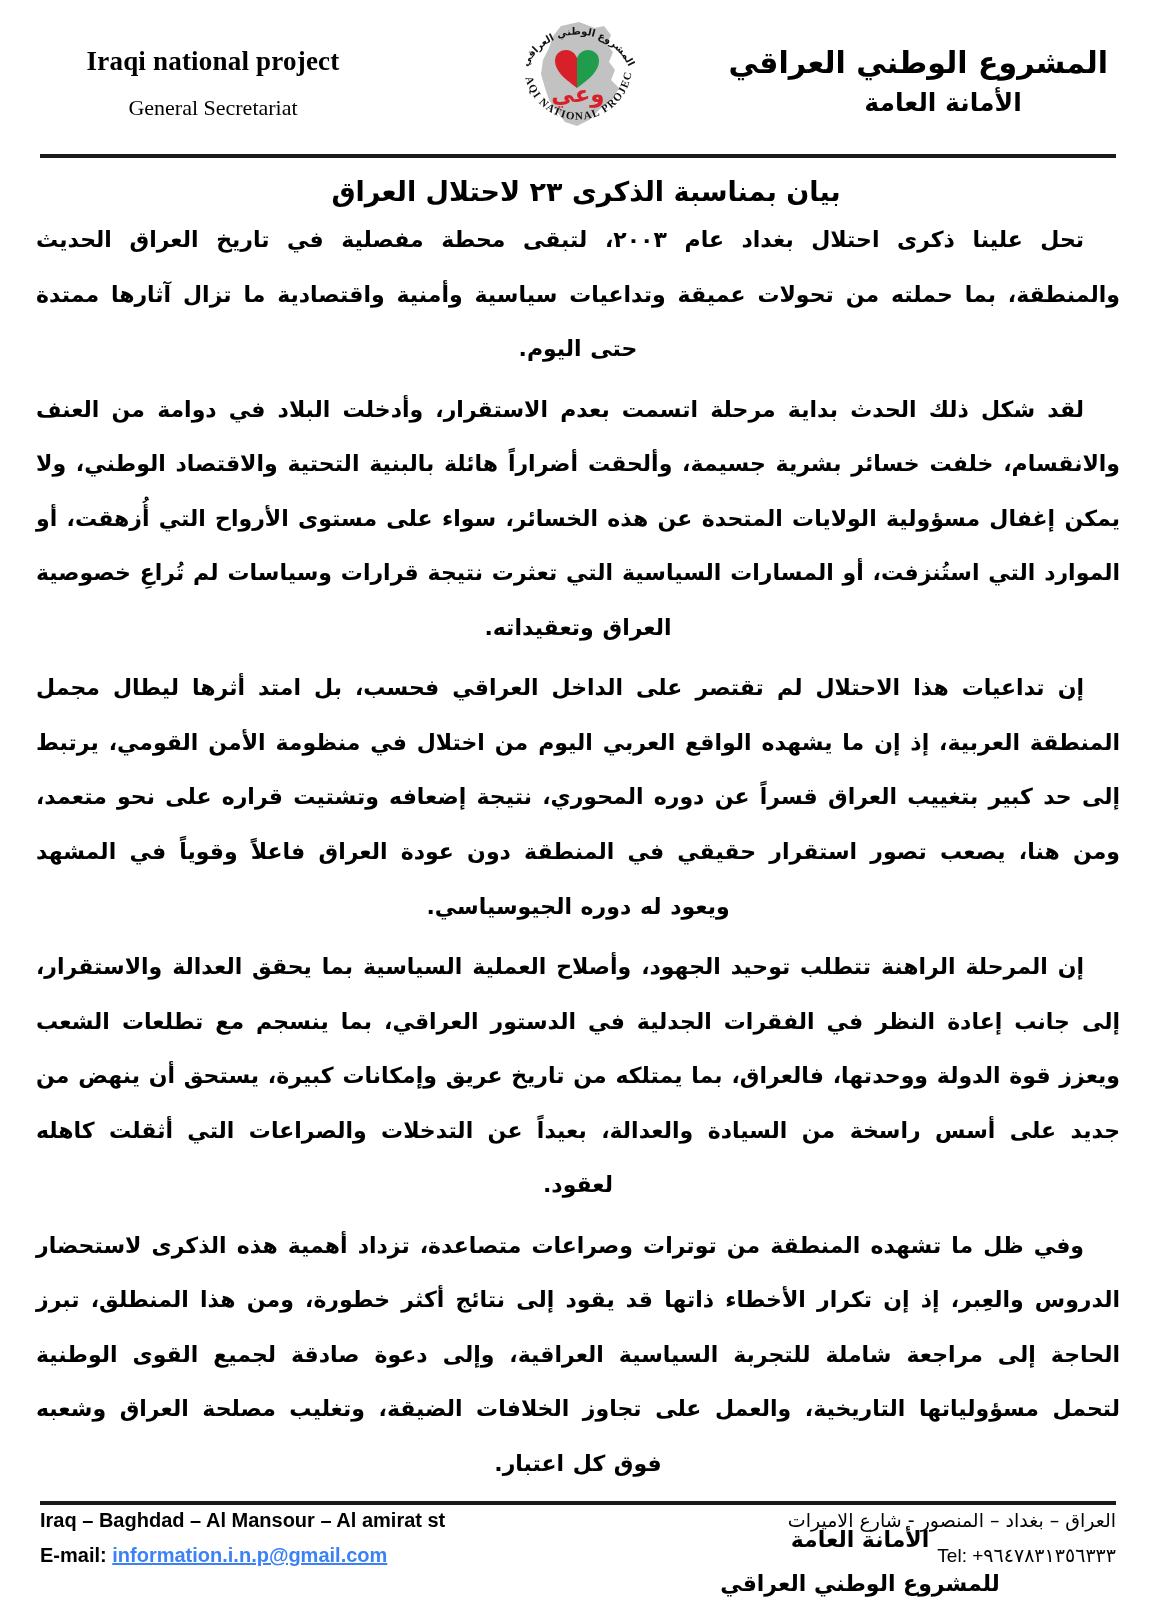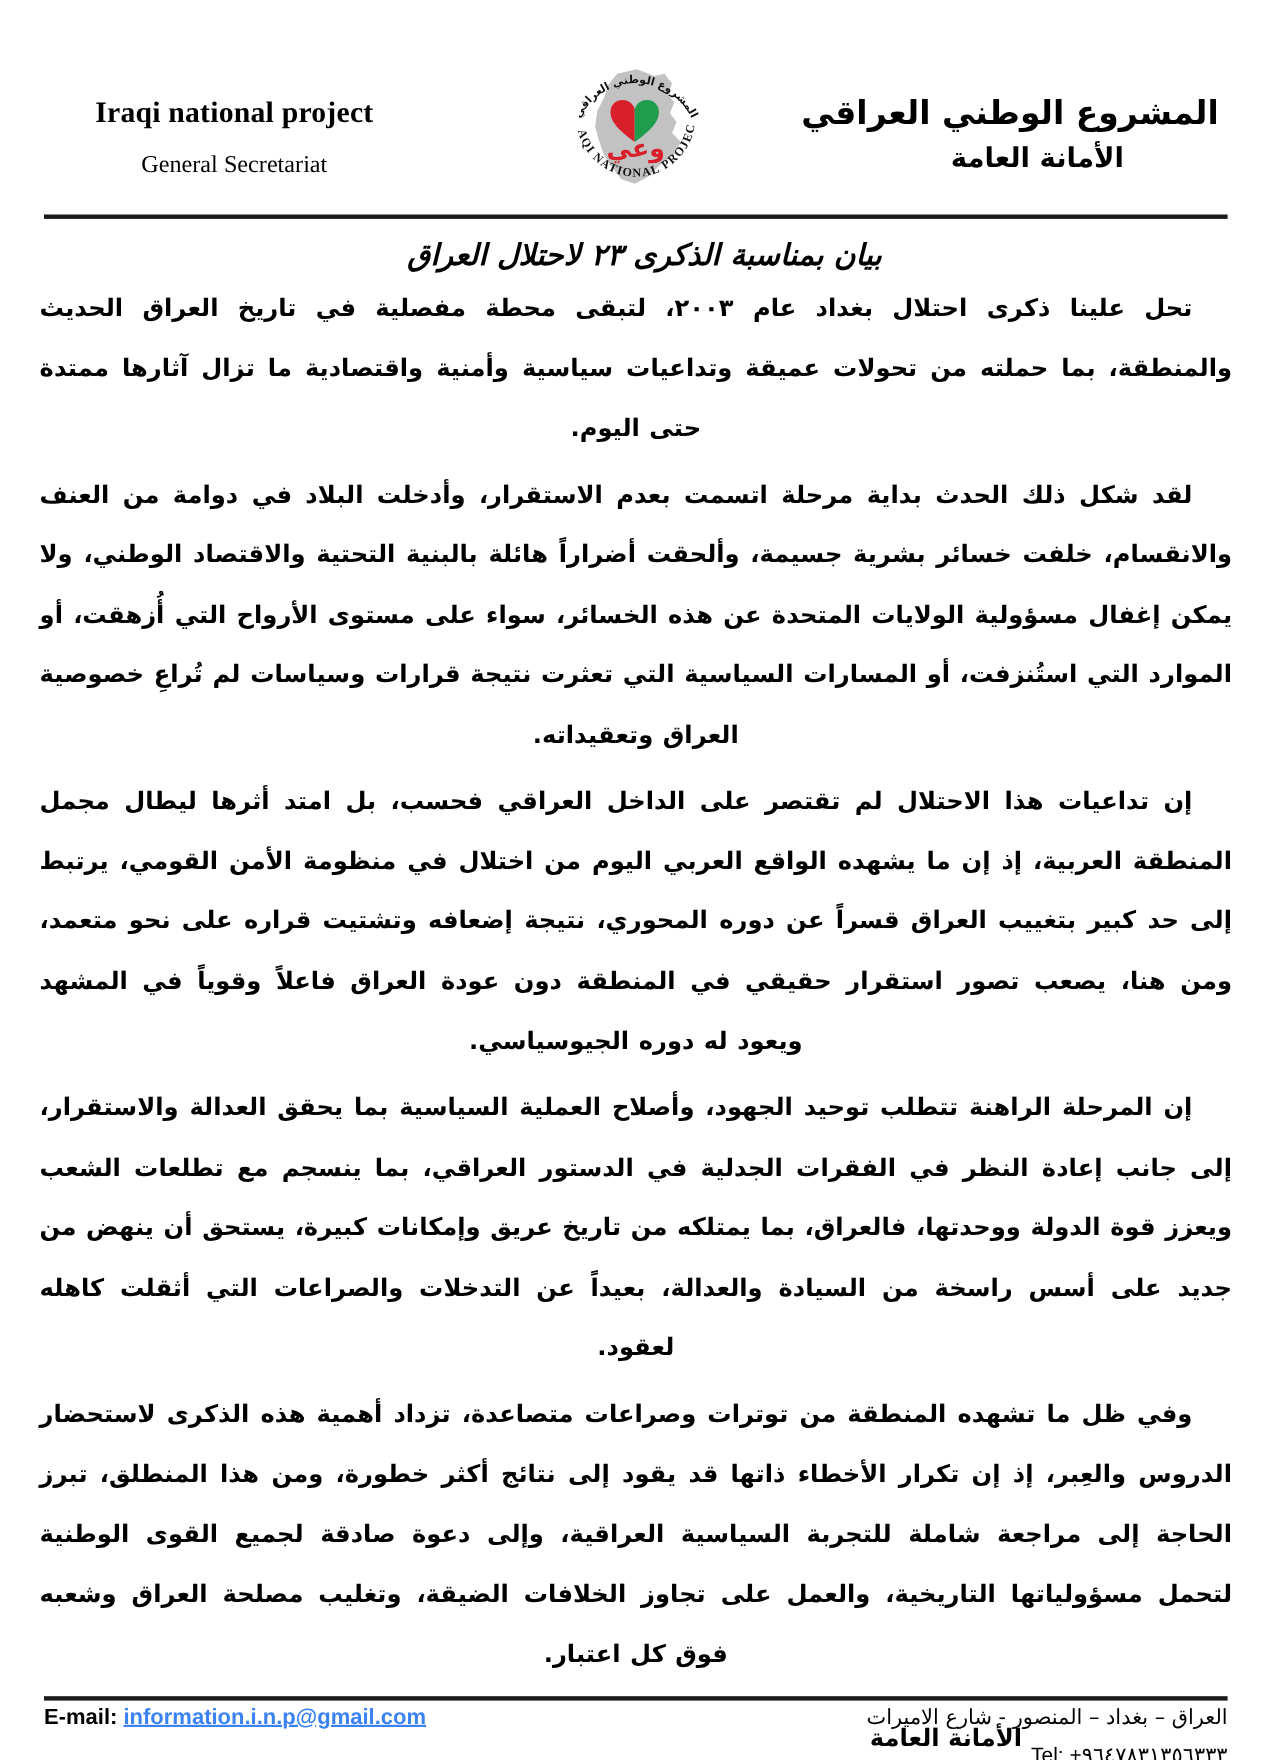--- a/index.html
+++ b/index.html
@@ -27,21 +27,20 @@
   
   .letterhead {
     position: relative;
     height: 150px;
     padding: 0 48px;
     box-sizing: border-box;
     display: flex;
     align-items: center;
     justify-content: space-between;
     direction: ltr;
-    margin-top: 41px;
   }
   .lh-en {
     text-align: center;
     direction: ltr;
     width: 330px;
     padding-top: 16px;
   }
   .lh-en .line1 {
     font-family: "Liberation Serif", "DejaVu Serif", serif;
     font-weight: bold;
@@ -103,21 +102,20 @@
   }
 
   
   .doc-title {
     text-align: center;
     font-family: "DejaVu Sans", "Liberation Sans", sans-serif;
     font-weight: bold;
     font-size: 27px;
     margin: 18px 0 6px 16px;
     direction: rtl;
-    font-style: italic;
   }
 
   .body-copy {
     padding: 0 36px;
     direction: rtl;
   }
   .para {
     font-family: "DejaVu Sans", "Liberation Sans", sans-serif;
     font-weight: bold;
     font-size: 22px;
@@ -243,20 +241,21 @@
       <div>الأمانة العامة</div>
       <div>للمشروع الوطني العراقي</div>
 
     </div>
   </div>
 
   <hr class="rule-bottom">
 
   <div class="footer">
     <div class="footer-left">
+      <div>Iraq – Baghdad – Al Mansour – Al amirat st</div>
       <div>
         <span>E-mail:</span>
         <span class="email-link">information.i.n.p@gmail.com</span>
       </div>
     </div>
     <div class="footer-right">
       <div>العراق – بغداد – المنصور - شارع الاميرات</div>
       <div class="tel-line">
         <span>Tel:</span>
         <span>+٩٦٤٧٨٣١٣٥٦٣٣٣</span>

